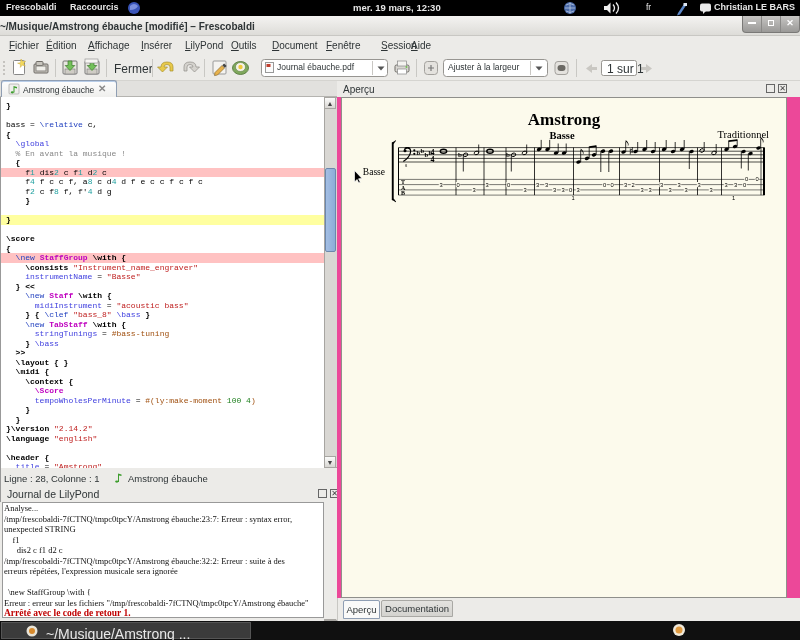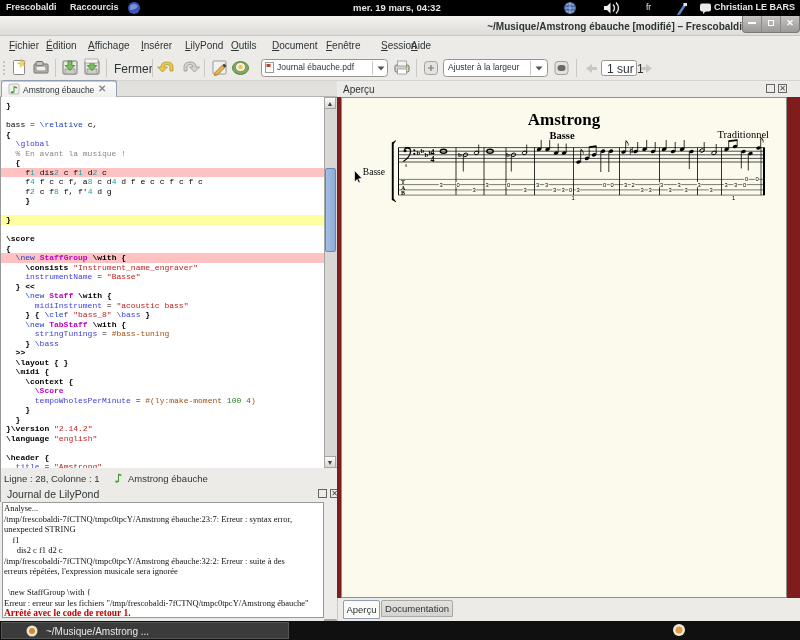--- a/index.html
+++ b/index.html
@@ -2,21 +2,21 @@
 <html><head><meta charset="utf-8"><style>
 *{margin:0;padding:0;box-sizing:border-box}
 html,body{width:800px;height:640px;overflow:hidden;font-family:"Liberation Sans",sans-serif;background:#ECEBE8}
 #screen{position:absolute;left:0;top:0;width:800px;height:640px}
 .abs{position:absolute}
 
 #panel{left:0;top:0;width:800px;height:16px;background:#000;color:#E6E6E6;font-size:9px;font-weight:bold}
 #panel span{position:absolute;top:2px;white-space:nowrap}
 
 #titlebar{left:0;top:16px;width:800px;height:20px;background:linear-gradient(#F4F3F1,#DDDCD8);border-bottom:1px solid #C8C7C3}
-#titletext{left:0;top:21px;width:742px;text-align:right;font-size:10px;font-weight:bold;color:#2E3436}
+#titletext{left:0;top:21px;width:742px;text-align:left;font-size:10px;font-weight:bold;color:#2E3436}
 #winbtns{left:742px;top:16px;width:58px;height:17px;background:linear-gradient(#C6C5C3,#9A9997);border:1px solid #7A7977;border-top:none;border-radius:0 0 4px 4px;color:#FFF;display:flex}
 #winbtns div{flex:1;text-align:center;font-size:9px;font-weight:bold;line-height:15px;border-right:1px solid #8A8987}
 #winbtns div:last-child{border-right:none}
 
 #menubar{left:0;top:36px;width:800px;height:20px;background:#ECEBE8;font-size:10px;color:#2E3436}
 #menubar span{position:absolute;top:4px;white-space:nowrap}
 #menubar u{text-decoration:underline}
 
 #toolbar{left:0;top:56px;width:800px;height:25px;background:#ECEBE8;border-bottom:1px solid #D5D4D0}
 .tsep{position:absolute;top:3px;width:1px;height:18px;background:#C9C8C4}
@@ -50,37 +50,37 @@
 .sbslider{position:absolute;left:1px;background:linear-gradient(90deg,#A3BEE3,#8CACD8);border:1px solid #6B87AC;border-radius:2px}
 .sbarrow{position:absolute;left:0;width:12px;height:12px;font-size:7px;color:#444;text-align:center;line-height:12px;background:linear-gradient(#FBFBFA,#D8D6D2);border:1px solid #A7A5A1}
 
 #statusbar{left:0;top:468px;width:337px;height:19px;background:#ECEBE8;font-size:9.5px;color:#2E3436;border-left:1px solid #999}
 
 #journalhdr{left:0;top:487px;width:337px;height:15px;background:#ECEBE8;font-size:10.5px;color:#2E3436;border-left:1px solid #999}
 #journal{left:1px;top:502px;width:337px;height:117px;background:#ECEBE8}
 #logbox{position:absolute;left:1px;top:0;width:322px;height:116px;background:#FFF;border:1px solid #999;overflow:hidden}
 #logtxt{position:absolute;left:1px;top:0px;font-family:"Liberation Serif",serif;font-size:8.5px;line-height:10.5px;color:#111;white-space:pre}
 
-#preview{left:337px;top:97px;width:463px;height:501px;background:#7f1d1d}
+#preview{left:337px;top:97px;width:463px;height:501px;background:#ec4899}
 #pvport{position:absolute;left:4px;top:0px;width:446px;height:501px;border:1px solid #8F8F8B;background:#FCFAEC}
 
 #btabs{left:337px;top:598px;width:463px;height:23px;background:#ECEBE8;border-left:1px solid #C8C7C3}
 #btab1{position:absolute;left:5px;top:2px;width:37px;height:19px;background:#FAFAF9;border:1px solid #8F9EB3;border-radius:2px 2px 0 0;font-size:9.5px;text-align:center;line-height:17px;color:#2E3436}
 #btab2{position:absolute;left:43px;top:2px;width:72px;height:17px;background:linear-gradient(#E3E2DF,#D4D3CF);border:1px solid #A9A8A4;border-radius:2px 2px 0 0;font-size:9.5px;text-align:center;line-height:16px;color:#2E3436}
 
 #taskbar{left:0;top:621px;width:800px;height:19px;background:#101010}
-#taskbtn{position:absolute;left:1px;top:1px;width:288px;height:17px;background:#3B3B3B;border:1px solid #555;color:#E8E8E8;font-size:10px}
+#taskbtn{position:absolute;left:1px;top:1px;width:250px;height:17px;background:#3B3B3B;border:1px solid #555;color:#E8E8E8;font-size:14px}
 </style></head>
 <body>
 <div id="screen">
 
 <div id="panel" class="abs">
   <span style="left:6px">Frescobaldi</span>
   <span style="left:70px">Raccourcis</span>
-  <span style="left:353px;font-size:9.5px">mer. 19 mars, 04:32</span>
+  <span style="left:353px;font-size:9.5px">mer. 19 mars, 12:30</span>
   <span style="left:646px;font-weight:normal;font-size:8.5px">fr</span>
   <span style="left:714px">Christian LE BARS</span>
   <svg class="abs" style="left:0;top:0" width="800" height="16">
     <circle cx="134" cy="8" r="6" fill="#3A55B8"></circle>
         <path d="M130 6 q4-4 8 0 q-2 4 -8 4 Z" fill="#7C90DC"></path>
     <circle cx="570" cy="8" r="6" fill="#4A6AA8"></circle>
         <path d="M566 5 q4-3 8 0 M565 8 h10 M566 11 q4 3 8 0 M570 2.5 v11" stroke="#B8C8E0" stroke-width="0.8" fill="none"></path>
     <path d="M604 6 h3 l3.5-3.5 v11 L607 10 h-3 Z" fill="#EEE"></path>
     <path d="M613 4.5 q3 3.5 0 7 M616 2.5 q5 5.5 0 11" stroke="#EEE" stroke-width="1.3" fill="none"></path>
     <path d="M678 13 l6-9 2 1.5 -6 9 -3 1 Z" fill="#5B87C9"></path>

